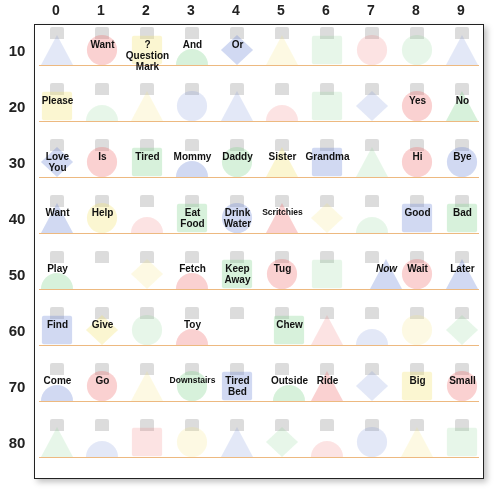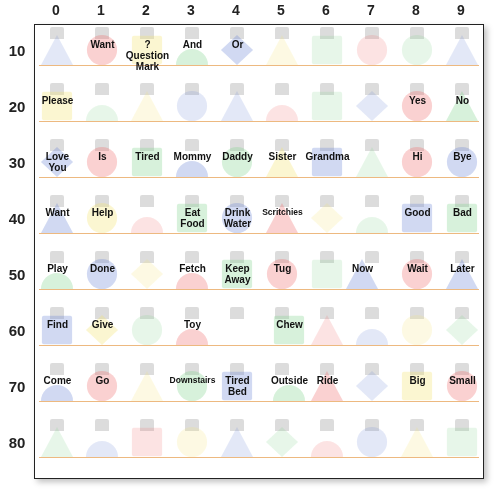--- a/index.html
+++ b/index.html
@@ -401,26 +401,20 @@
         <div class="tab" style="left: 285px;"></div>
         <div class="tab" style="left: 330px;"></div>
         <div class="tab" style="left: 375px;"></div>
         <div class="tab" style="left: 420px;"></div>
         <div class="cell" style="left: 0px;">
           <svg viewBox="0 0 38 36" class="shape">
             <use href="#s-halfcircle" class="f-green"></use>
           </svg>
           <div class="label">Play</div>
         </div>
-        <div class="cell" style="left: 45px;">
-          <svg viewBox="0 0 38 36" class="shape">
-            <use href="#s-circle" class="f-blue"></use>
-          </svg>
-          <div class="label">Done</div>
-        </div>
         <div class="cell" style="left: 90px;">
           <svg viewBox="0 0 38 36" class="shape" style="opacity: 0.18;">
             <use href="#s-diamond" class="f-yellow"></use>
           </svg>
         </div>
         <div class="cell" style="left: 135px;">
           <svg viewBox="0 0 38 36" class="shape">
             <use href="#s-halfcircle" class="f-red"></use>
           </svg>
           <div class="label">Fetch</div>
@@ -436,21 +430,21 @@
           <svg viewBox="0 0 38 36" class="shape">
             <use href="#s-circle" class="f-red"></use>
           </svg>
           <div class="label">Tug</div>
         </div>
         <div class="cell" style="left: 270px;">
           <svg viewBox="0 0 38 36" class="shape" style="opacity: 0.18;">
             <use href="#s-square" class="f-green"></use>
           </svg>
         </div>
-        <div class="cell" style="left: 305px;">
+        <div class="cell" style="left: 329px; font-style: italic;">
           <svg viewBox="0 0 38 36" class="shape">
             <use href="#s-triangle" class="f-blue"></use>
           </svg>
           <div class="label">Now</div>
         </div>
         <div class="cell" style="left: 360px;">
           <svg viewBox="0 0 38 36" class="shape">
             <use href="#s-circle" class="f-red"></use>
           </svg>
           <div class="label">Wait</div>

